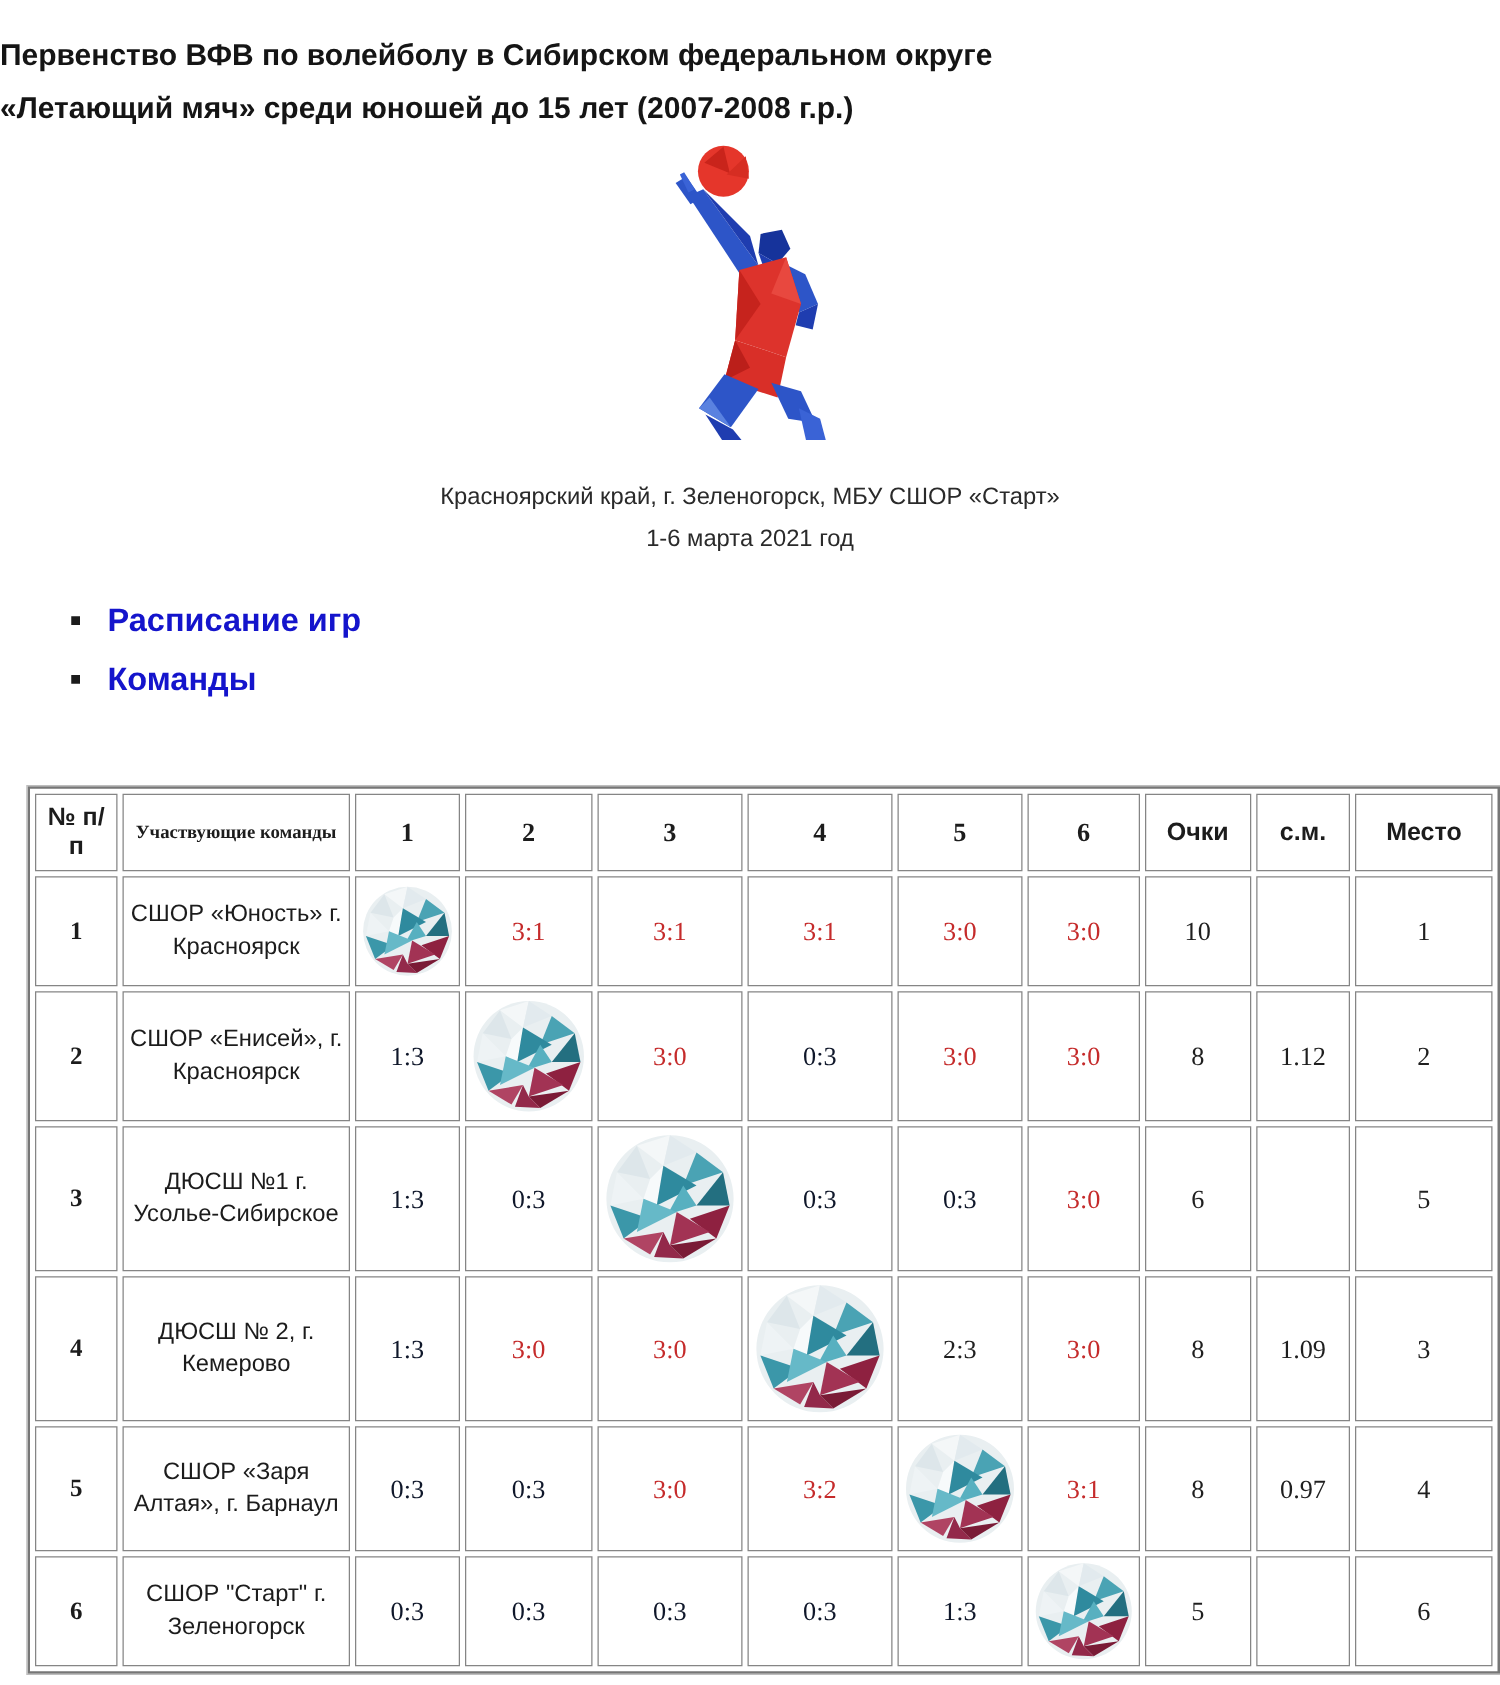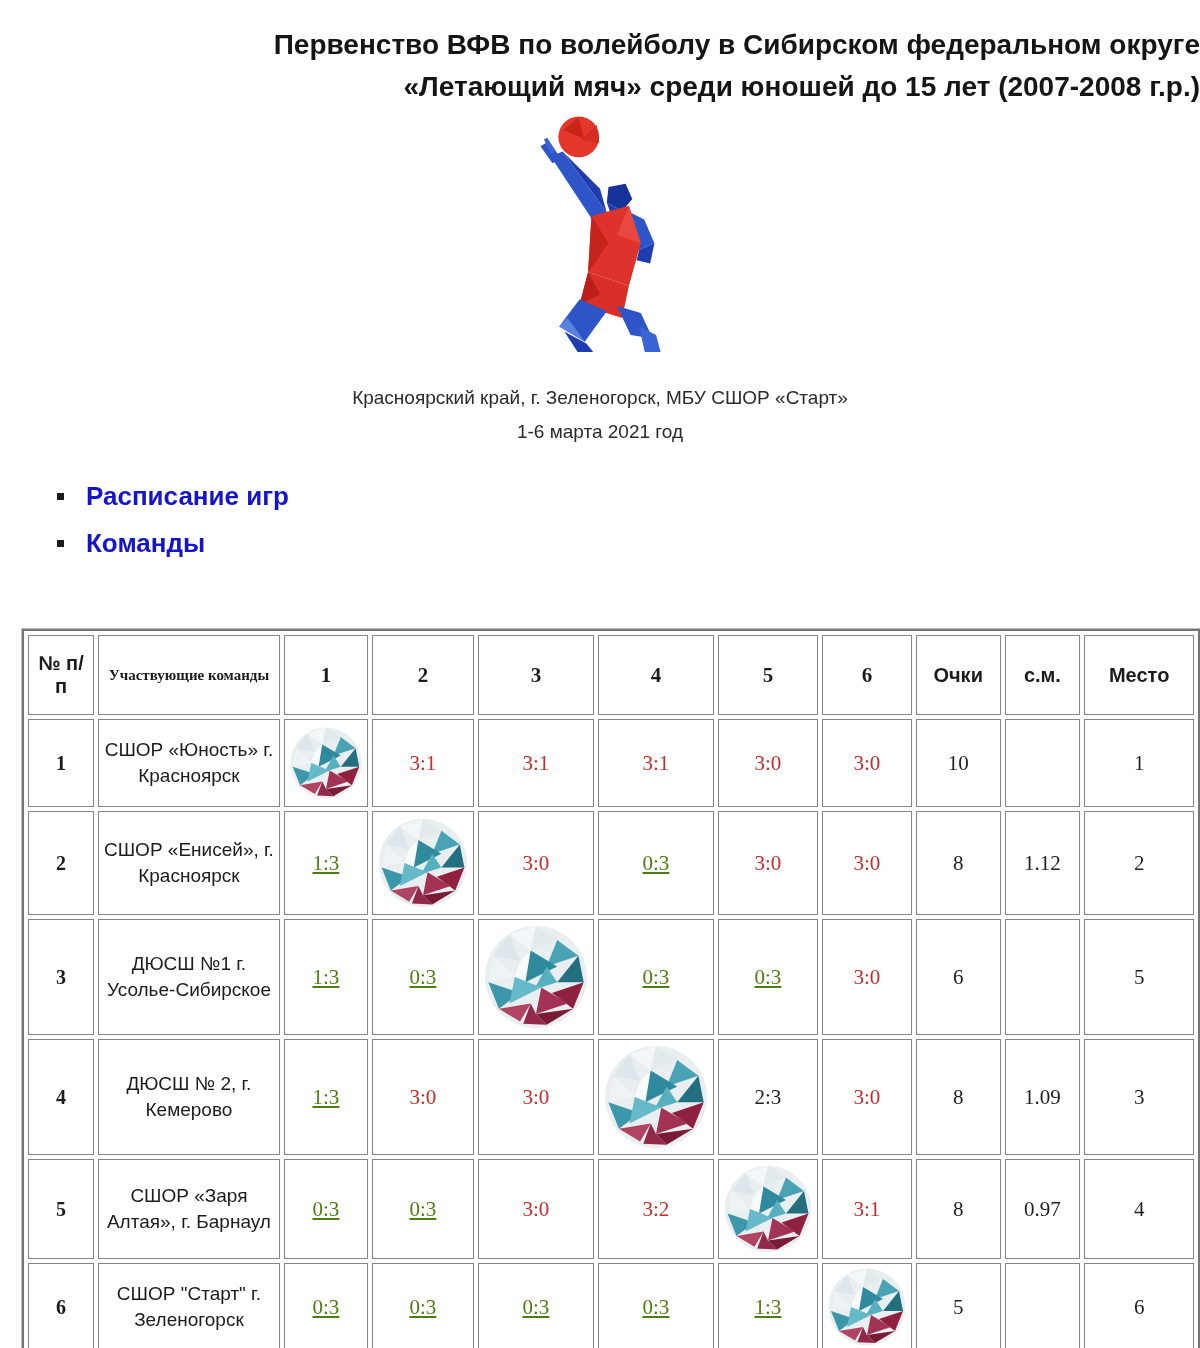--- a/index.html
+++ b/index.html
@@ -1,19 +1,19 @@
 <!DOCTYPE html>
 <html><head>
 <meta charset="utf-8">
 <style>
   html,body{margin:0;padding:0;background:#ffffff;}
   body{width:1200px;height:1348px;font-family:"Liberation Sans",sans-serif;color:#1c1c1c;overflow:hidden;}
 
   
-  .title{margin-top:24px;text-align:right;font-weight:bold;font-size:28px;line-height:42px;color:#151515;}
+  .title{margin-top:24px;text-align:left;font-weight:bold;font-size:24px;line-height:42px;color:#151515;}
   .player-wrap{text-align:center;margin-top:6px;height:238px;}
   .subtitle{margin-top:35px;text-align:center;font-size:19px;color:#2a2a2a;}
   .dateline{margin-top:12px;text-align:center;font-size:19px;color:#2a2a2a;}
 
   
   .links{margin:38px 0 0 57px;}
   .link-row{display:flex;align-items:center;margin-bottom:16px;}
   .bullet{width:7px;height:7px;background:#1b1b1b;margin-right:22px;flex:0 0 auto;}
   .link{color:#1414cc;font-weight:bold;font-size:26px;text-decoration:none;cursor:pointer;}
 
@@ -22,21 +22,21 @@
   table.results{border-collapse:separate;border-spacing:4px;border:2px solid #767676;outline:1px solid #bdbdbd;background:#ffffff;table-layout:fixed;}
   table.results td,table.results th{border:1px solid #858585;background:#ffffff;text-align:center;vertical-align:middle;padding:2px 4px;overflow:hidden;}
   th.h-sans{font-family:"Liberation Sans",sans-serif;font-size:20px;font-weight:bold;color:#1c1c1c;}
   th.h-serif-sm{font-family:"Liberation Serif",serif;font-size:15px;font-weight:bold;color:#1c1c1c;}
   th.h-serif{font-family:"Liberation Serif",serif;font-size:21px;font-weight:bold;color:#1c1c1c;}
   td.num{font-family:"Liberation Serif",serif;font-size:20px;font-weight:bold;color:#1c1c1c;}
   td.team{font-family:Liberation Sans, sans-serif;font-size:19px;color:#1c1c1c;line-height:1.35;padding:2px 10px;}
   td.score{font-family:"Liberation Serif",serif;font-size:21px;}
   td.val{font-family:"Liberation Serif",serif;font-size:21px;color:#1f1f1f;}
   .c-red{color:#c52b2b;}
-  .c-blue{color:#4d7c0f;text-decoration:underline;}
+  .c-blue{color:#0f172a;}
   .c-black{color:#1f1f1f;}
   .ball{display:block;margin:0 auto;}
 </style>
 </head>
 <body>
 
 <svg width="0" height="0" style="position:absolute" aria-hidden="true">
   <symbol id="ballsym" viewBox="0 0 100 100">
     <circle cx="50" cy="50" r="48" fill="#e9eff1"></circle>
     <polygon points="50,2 25,10 45,25" fill="#f4f7f8"></polygon>
@@ -124,21 +124,21 @@
         <col style="width:55px">
         <col style="width:55px">
       <col style="width:55px">
         <col style="width:55px">
         <col style="width:55px">
       <col style="width:104px">
         <col style="width:98px">
         <col style="width:140px">
     </colgroup>
     <thead>
-      <tr id="hdr-row" style="height: 80px;">
+      <tr id="hdr-row" style="height: 62px;">
           <th class="h-sans">№ п/п</th>
           <th class="h-serif-sm">Участвующие команды</th>
           <th class="h-serif">1</th>
           <th class="h-serif">2</th>
           <th class="h-serif">3</th>
           <th class="h-serif">4</th>
           <th class="h-serif">5</th>
           <th class="h-serif">6</th>
           <th class="h-sans">Очки</th>
           <th class="h-sans">с.м.</th>

